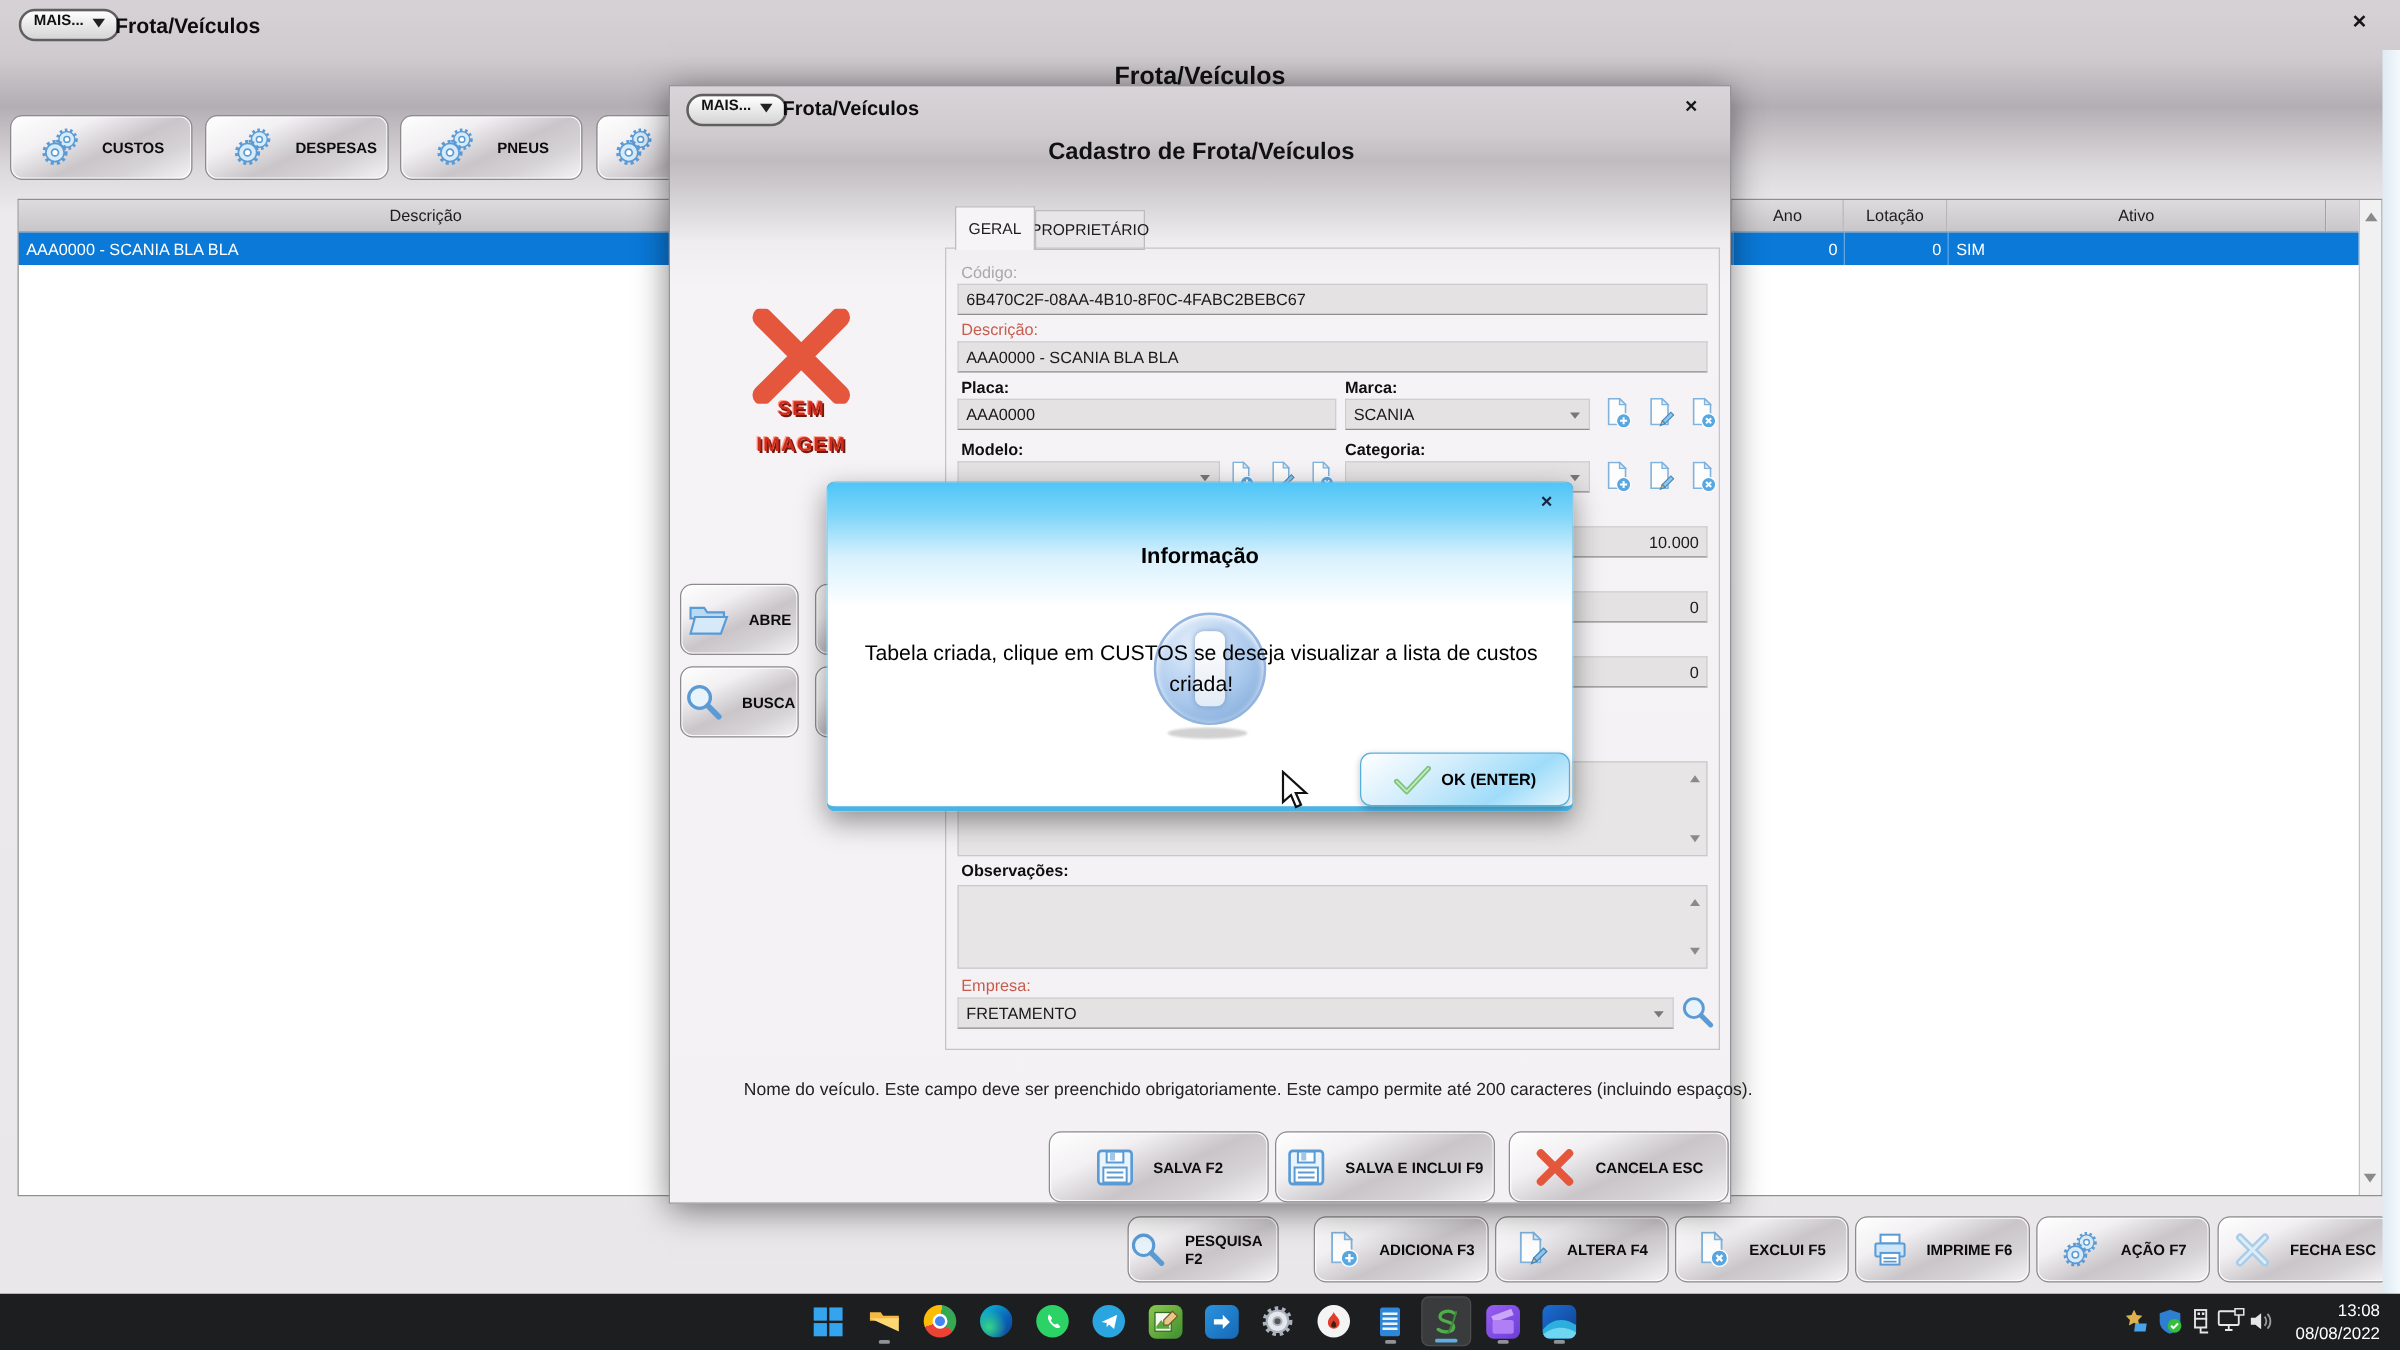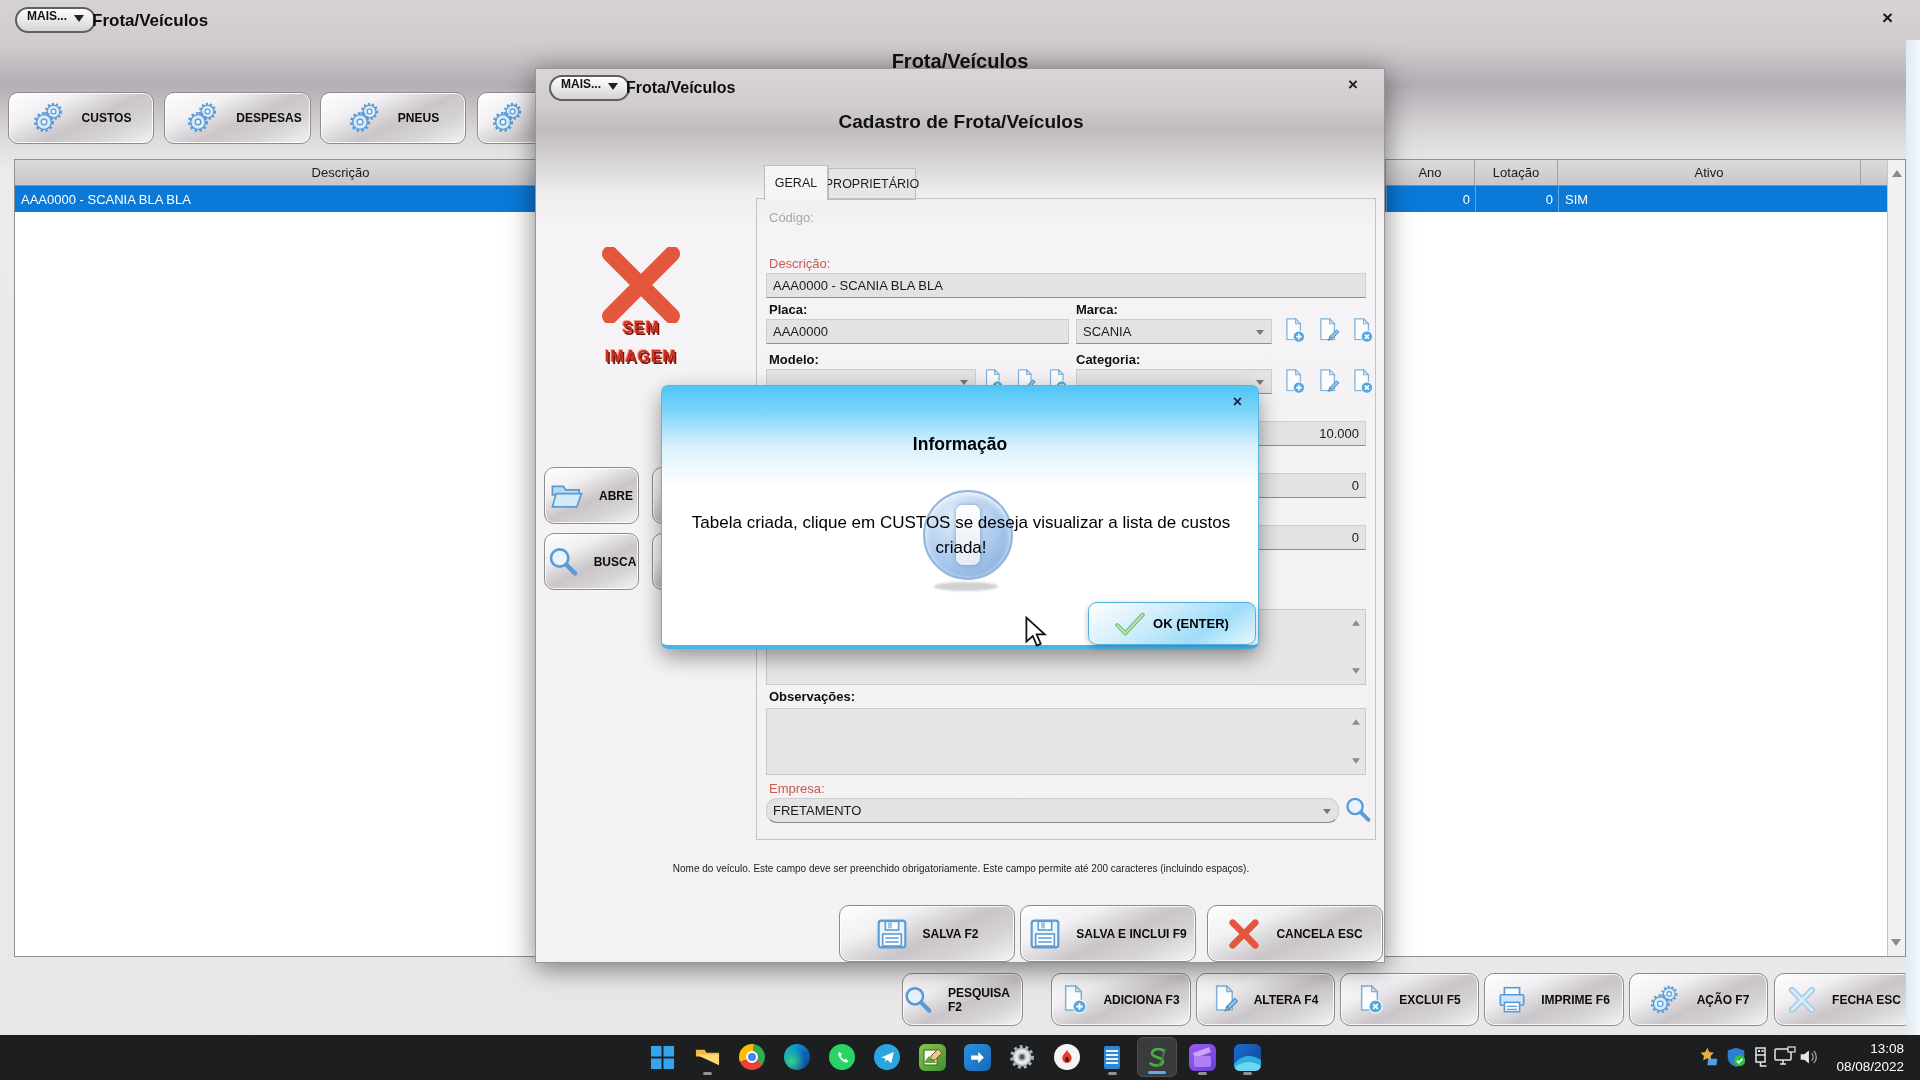--- a/index.html
+++ b/index.html
@@ -48,21 +48,21 @@
   .fld{position:absolute;height:25px;box-sizing:border-box;background:#e4e2e2;
     border:1px solid #cfcdcd;border-bottom:1px solid #8f8d8d;
     font-size:13px;color:#1a1a1a;display:flex;align-items:center;padding:0 6px;}
   .fld.num{justify-content:flex-end;}
   .combo::after{content:"";position:absolute;right:7px;top:10px;border:4px solid transparent;border-top:5px solid #777;}
   .tarea{position:absolute;background:#e7e5e5;border:1px solid #c9c7c9;box-sizing:border-box;}
   .tarea .tri-up{position:absolute;right:4px;top:5px;transform:scale(.8);}
   .tarea .tri-dn{position:absolute;right:4px;bottom:5px;transform:scale(.8);}
   .semtxt{position:absolute;text-align:center;font-weight:bold;font-size:16px;line-height:29px;
     color:#cf2c1c;text-shadow:1.5px 1.5px 0 #6e1a10,-1px -1px 0 #ff9a8a;letter-spacing:1px;}
-  .helptext{position:absolute;left:0;top:794px;width:850px;text-align:center;font-size:10px;color:#222;}
+  .helptext{position:absolute;left:16px;top:794px;width:850px;text-align:right;font-size:14px;color:#222;}
   .sicon{position:absolute;display:flex;align-items:center;justify-content:center;}
   
   .dlg{position:absolute;left:661px;top:385px;width:598px;height:264px;z-index:30;box-sizing:border-box;
     border:1px solid #57b8e5;border-bottom:4px solid #49b4e4;border-radius:7px;
     background:linear-gradient(180deg,#4fc5f7 0,#7ed5f9 26px,#d8f1fd 60px,#ffffff 100px,#ffffff 100%);
     box-shadow:0 8px 22px rgba(0,0,0,.4);}
   .dlg-close{position:absolute;right:16px;top:7px;font-weight:bold;font-size:16px;color:#15233f;}
   .dlg-title{position:absolute;left:0;top:48px;width:100%;text-align:center;font-weight:bold;font-size:17.5px;color:#000;}
   .dlg-msg{position:absolute;left:8px;top:124px;width:582px;text-align:center;font-size:17px;line-height:25px;color:#000;z-index:2;}
   .wm{position:absolute;left:261px;top:104px;width:86px;height:86px;border-radius:50%;
@@ -287,20 +287,21 @@
 
     <svg class="abs" style="left:63px;top:178px;" width="84" height="76" viewBox="0 0 24 22">
       <path d="M3 2 L21 20 M21 2 L3 20" stroke="#e4573d" stroke-width="4.6" stroke-linecap="round"></path>
     </svg>
     <div class="semtxt" style="left:45px;top:244px;width:120px;">
       <span style="display:block">SEM</span>
       <span style="display:block">IMAGEM</span>
     </div>
 
     <div class="lbl lbl-gray" style="left:233px;top:141px;">Código:</div>
+    <div class="fld" style="left:230px;top:158px;width:600px;">6B470C2F-08AA-4B10-8F0C-4FABC2BEBC67</div>
 
     <div class="lbl lbl-red" style="left:233px;top:187px;">Descrição:</div>
     <div class="fld" style="left:230px;top:204px;width:600px;">AAA0000 - SCANIA BLA BLA</div>
 
     <div class="lbl" style="left:233px;top:233px;">Placa:</div>
     <div class="fld" style="left:230px;top:250px;width:303px;">AAA0000</div>
 
     <div class="lbl" style="left:540px;top:233px;">Marca:</div>
     <div class="fld combo" style="left:540px;top:250px;width:196px;">SCANIA</div>
     <div class="sicon" style="left:746px;top:249px;width:26px;height:26px;">
@@ -395,21 +396,21 @@
       <div class="tri-up"></div>
       <div class="tri-dn"></div>
     </div>
     <div class="lbl" style="left:233px;top:620px;">Observações:</div>
     <div class="tarea" style="left:230px;top:639px;width:600px;height:67px;">
       <div class="tri-up"></div>
       <div class="tri-dn"></div>
     </div>
 
     <div class="lbl lbl-red" style="left:233px;top:712px;">Empresa:</div>
-    <div class="fld combo" style="left:230px;top:729px;width:573px;border-radius:11px;">FRETAMENTO</div>
+    <div class="fld combo" style="left:230px;top:729px;width:573px;">FRETAMENTO</div>
     <div class="sicon" style="left:806px;top:725px;width:32px;height:32px;">
       <svg width="28" height="28" viewBox="0 0 24 24">
           <use href="#i-mag"></use>
         </svg>
     </div>
 
     <div class="helptext">Nome do veículo. Este campo deve ser preenchido obrigatoriamente. Este campo permite até 200 caracteres (incluindo espaços).</div>
 
     <div class="bigbtn" style="left:303px;top:836px;width:176px;height:57px;">
       <svg class="ic" width="32" height="32" viewBox="0 0 24 24">

